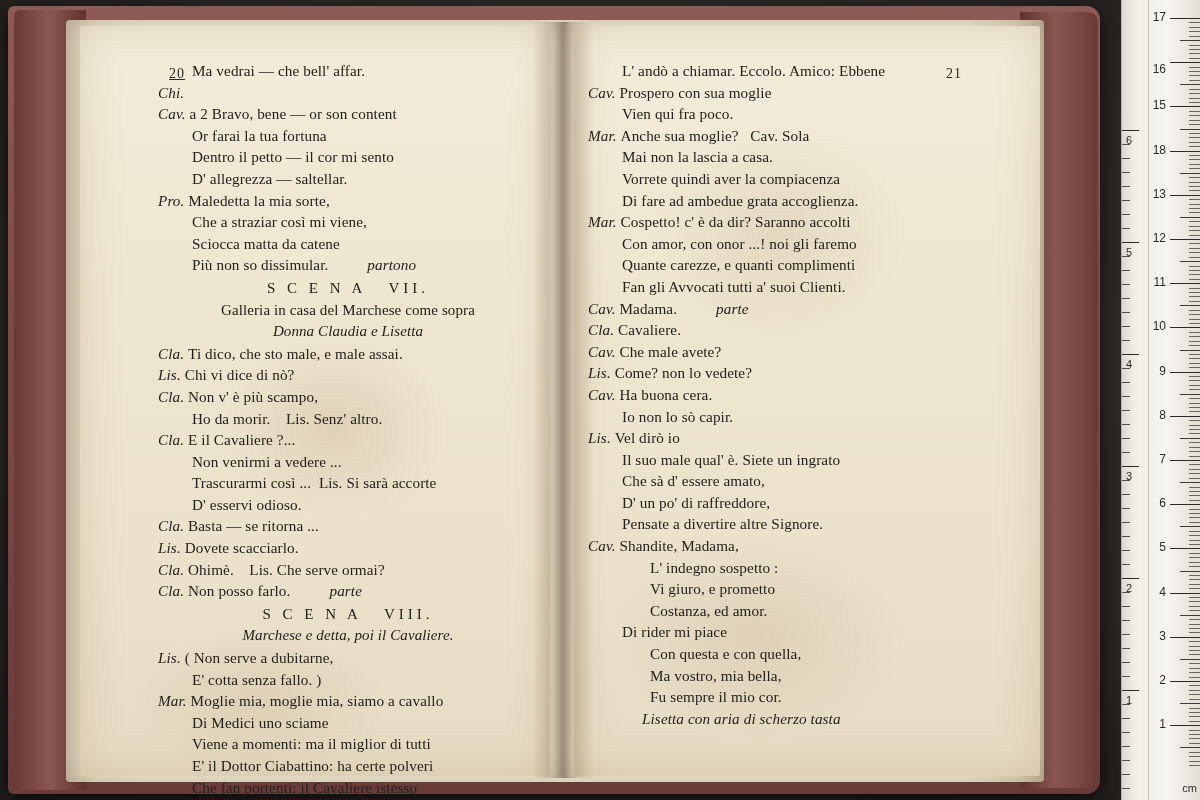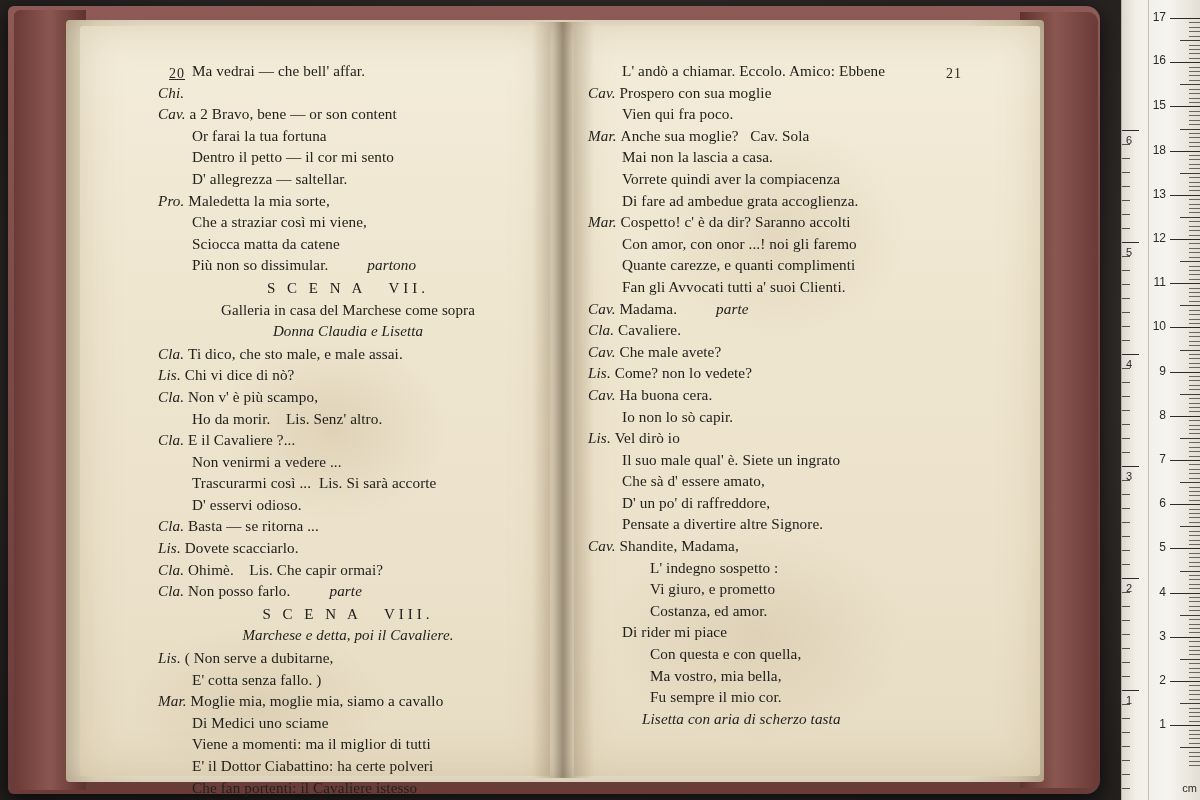--- a/index.html
+++ b/index.html
@@ -262,21 +262,21 @@
         <div class="ln"><span class="spk">Cla. </span><span>Ti dico, che sto male, e male assai.</span></div>
         <div class="ln"><span class="spk">Lis. </span><span>Chi vi dice di nò?</span></div>
         <div class="ln"><span class="spk">Cla. </span><span>Non v' è più scampo,</span></div>
         <div class="ln ind1"><span>Ho da morir.    Lis. Senz' altro.</span></div>
         <div class="ln"><span class="spk">Cla. </span><span>E il Cavaliere ?...</span></div>
         <div class="ln ind1"><span>Non venirmi a vedere ...</span></div>
         <div class="ln ind1"><span>Trascurarmi così ...  Lis. Si sarà accorte</span></div>
         <div class="ln ind1"><span>D' esservi odioso.</span></div>
         <div class="ln"><span class="spk">Cla. </span><span>Basta — se ritorna ...</span></div>
         <div class="ln"><span class="spk">Lis. </span><span>Dovete scacciarlo.</span></div>
-        <div class="ln"><span class="spk">Cla. </span><span>Ohimè.    Lis. Che capir ormai?</span></div>
+        <div class="ln"><span class="spk">Cla. </span><span>Ohimè.    Lis. Che serve ormai?</span></div>
         <div class="ln"><span class="spk">Cla. </span><span>Non posso farlo.</span><span class="right-stage">          parte</span></div>
         <div class="ln scene-head">S C E N A   VIII.</div>
         <div class="ln scene-sub">Marchese e detta, poi il Cavaliere.</div>
         <div class="ln"><span class="spk">Lis. </span><span>( Non serve a dubitarne,</span></div>
         <div class="ln ind1"><span>E' cotta senza fallo. )</span></div>
         <div class="ln"><span class="spk">Mar. </span><span>Moglie mia, moglie mia, siamo a cavallo</span></div>
         <div class="ln ind1"><span>Di Medici uno sciame</span></div>
         <div class="ln ind1"><span>Viene a momenti: ma il miglior di tutti</span></div>
         <div class="ln ind1"><span>E' il Dottor Ciabattino: ha certe polveri</span></div>
         <div class="ln ind1"><span>Che fan portenti: il Cavaliere istesso</span></div>
@@ -379,21 +379,21 @@
         <div class="tick minor" style="top: 22.42px;"></div>
         <div class="tick minor" style="top: 26.84px;"></div>
         <div class="tick minor" style="top: 31.26px;"></div>
         <div class="tick minor" style="top: 35.68px;"></div>
         <div class="tick mid" style="top: 40.1px;"></div>
         <div class="tick minor" style="top: 44.52px;"></div>
         <div class="tick minor" style="top: 48.94px;"></div>
         <div class="tick minor" style="top: 53.36px;"></div>
         <div class="tick minor" style="top: 57.78px;"></div>
         <div class="tick major" style="top: 62.2px;"></div>
-        <div class="num" style="top: 53px; text-align: right;">16</div>
+        <div class="num" style="top: 62px; text-align: right;">16</div>
         <div class="tick minor" style="top: 66.62px;"></div>
         <div class="tick minor" style="top: 71.04px;"></div>
         <div class="tick minor" style="top: 75.46px;"></div>
         <div class="tick minor" style="top: 79.88px;"></div>
         <div class="tick mid" style="top: 84.3px;"></div>
         <div class="tick minor" style="top: 88.72px;"></div>
         <div class="tick minor" style="top: 93.14px;"></div>
         <div class="tick minor" style="top: 97.56px;"></div>
         <div class="tick minor" style="top: 101.98px;"></div>
         <div class="tick major" style="top: 106.4px;"></div>

